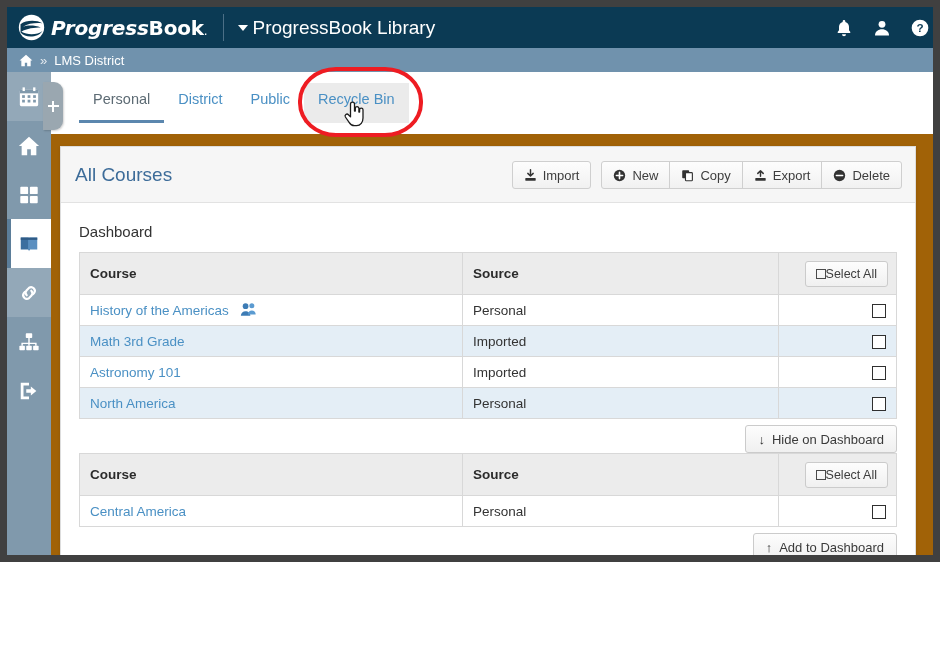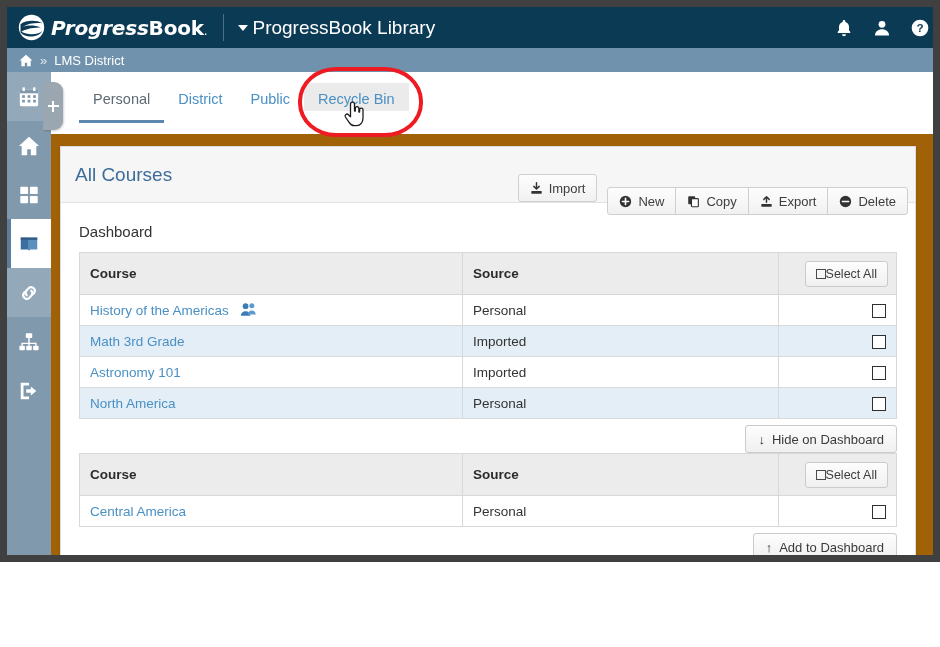--- a/index.html
+++ b/index.html
@@ -162,21 +162,21 @@
   .tab.active::after {
     content: "";
     position: absolute;
     left: 0; right: 0;
     bottom: -12px;
     height: 3px;
     background: #5b87ae;
   }
   .tab.hovered {
     background: #ebebeb;
-    padding-bottom: 4px;
+    padding-bottom: 16px;
     margin-top: -2px;
     padding-top: 8px;
   }
 
   
   .hand-cursor {
     position: absolute;
     left: 336px; top: 92px;
     width: 22px; height: 28px;
     z-index: 12;
@@ -213,40 +213,40 @@
     align-items: center;
     padding: 0 14px 0 14px;
     position: relative;
   }
   .panel-title {
     font-size: 19px;
     color: #3d6c99;
   }
   .toolbar {
     position: absolute;
-    right: 7px; top: 14px;
+    right: 13px; top: 14px;
     display: flex;
     align-items: center;
   }
   .btn {
     height: 28px;
     background: linear-gradient(#fdfdfd, #f1f1f1);
     border: 1px solid #cfcfcf;
     font-size: 13px;
     color: #3d3d3d;
     display: inline-flex;
     align-items: center;
     gap: 6px;
     padding: 0 11px;
     cursor: pointer;
     white-space: nowrap;
     font-family: "Liberation Sans", sans-serif;
   }
   .btn-group { display: flex; margin-left: 10px; }
-  .btn-group .btn { border-radius: 0; margin-left: -1px; margin-top: 26px; }
+  .btn-group .btn { border-radius: 0; margin-left: -1px; }
   .btn-group .btn:first-child { margin-left: 0; border-radius: 3px 0 0 3px; }
   .btn-group .btn:last-child { border-radius: 0 3px 3px 0; }
   .btn.solo { border-radius: 3px; }
   .btn-ico { width: 13px; height: 13px; flex: 0 0 auto; }
 
   .panel-body { padding: 18px 18px 0 18px; }
 
   .section-title {
     font-size: 15px;
     color: #333333;

